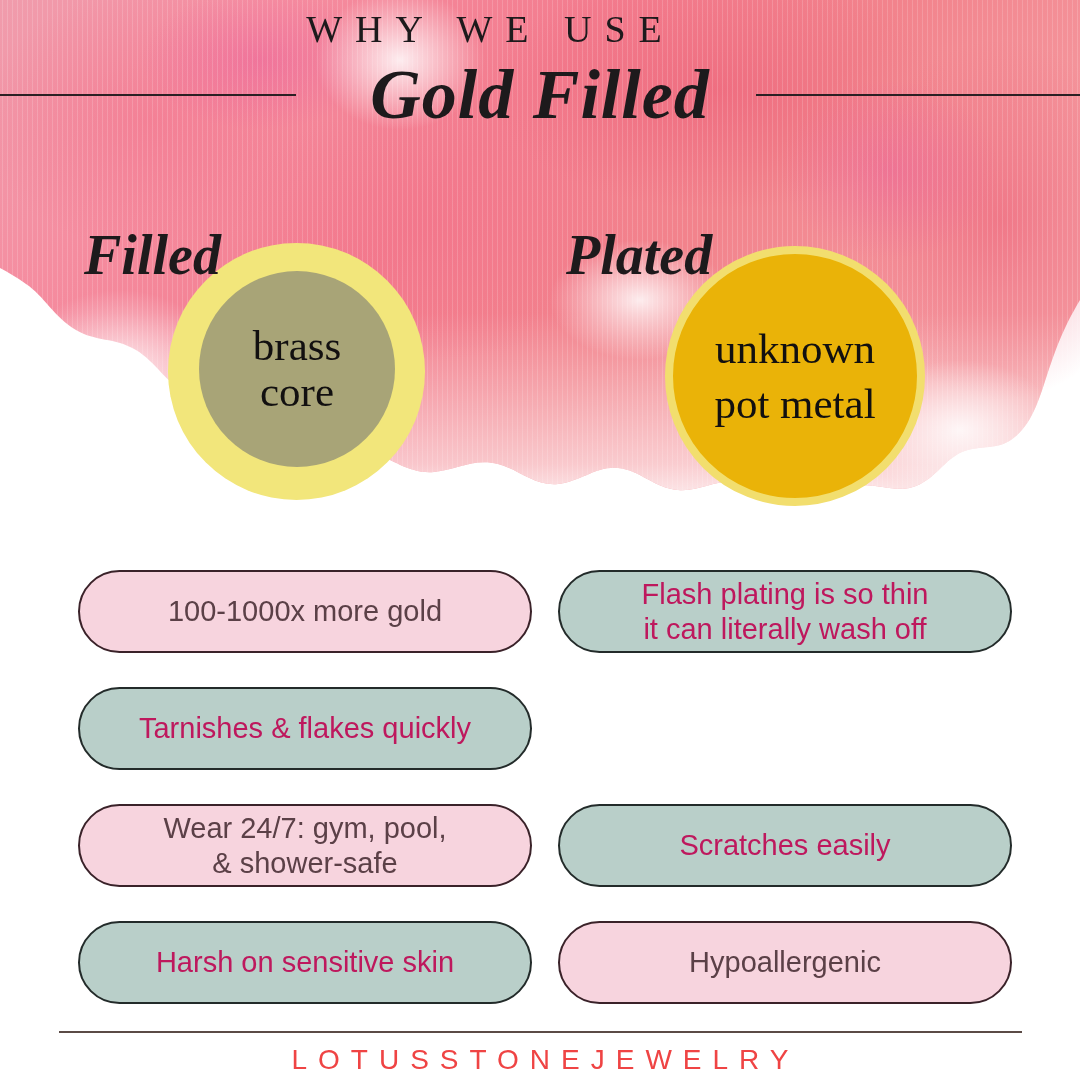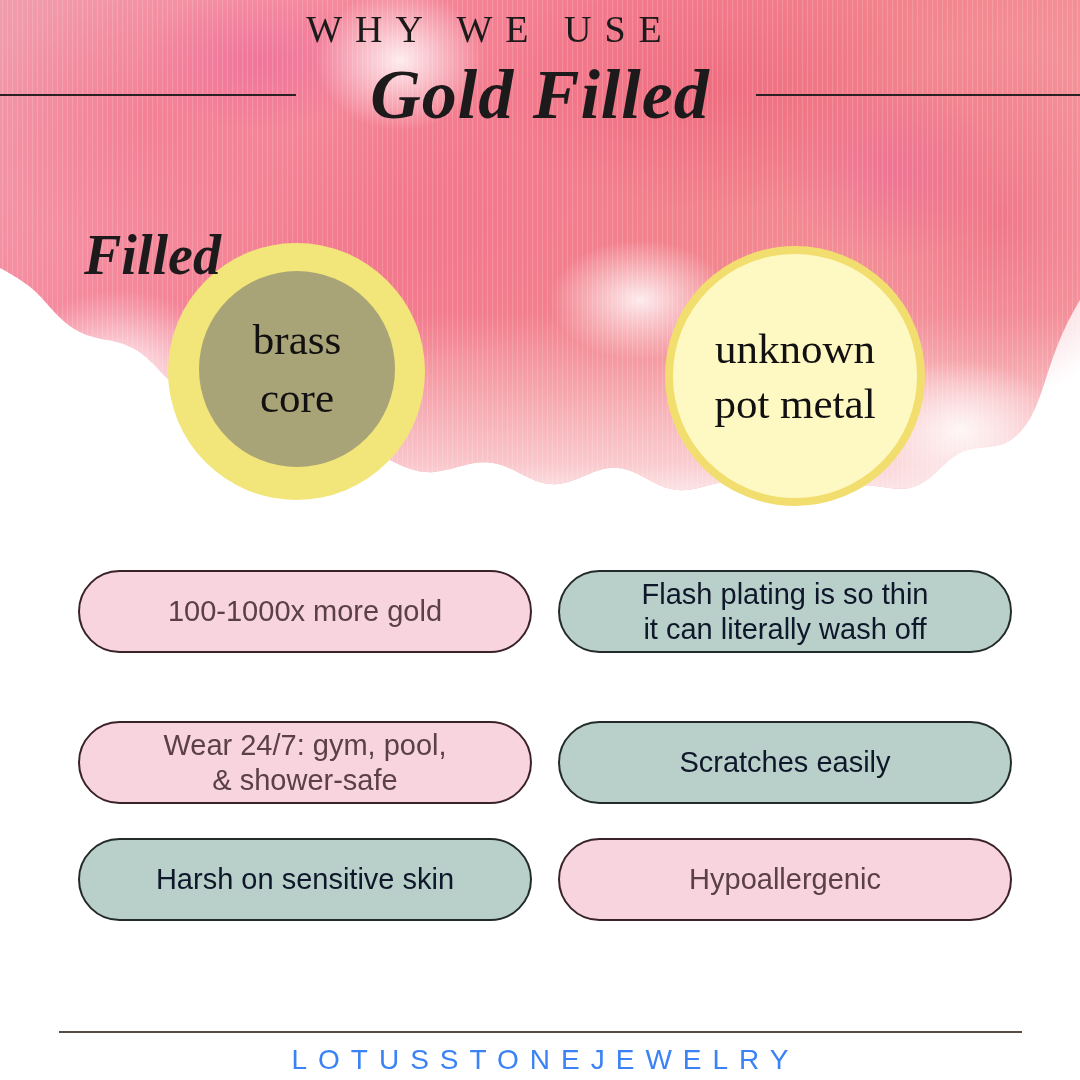--- a/index.html
+++ b/index.html
@@ -118,33 +118,33 @@
     width: 196px; height: 196px;
     border-radius: 50%;
     background: #A8A477;
     display: flex;
     align-items: center;
     justify-content: center;
   }
   #circle-filled-core-text {
     font-family: "Liberation Serif", serif;
     font-size: 43px;
-    line-height: 58px;
+    line-height: 46px;
     color: #121010;
     text-align: center;
     white-space: pre-line;
   }
 
   
   #circle-plated {
     position: absolute;
     left: 665px; top: 246px;
     width: 244px; height: 244px;
     border-radius: 50%;
-    background: #fef9c3;
+    background: #eab308;
     border: 8px solid #F2DE6E;
     z-index: 2;
     display: flex;
     align-items: center;
     justify-content: center;
   }
   #circle-plated-text {
     font-family: "Liberation Serif", serif;
     font-size: 43px;
     line-height: 55px;
@@ -180,41 +180,41 @@
     padding: 0 18px;
   }
   .pill-pink {
     background: #F7D4DE;
     border: 2px solid #3A2229;
     color: #5b4047;
   }
   .pill-teal {
     background: #B9CFC9;
     border: 2px solid #232B2A;
-    color: #0f172a;
+    color: #be185d;
   }
 
   
   #footer-rule {
     position: absolute;
     left: 59px; top: 1031px;
     width: 963px; height: 2px;
     background: #5b4b46;
   }
   #footer-brand {
     position: absolute;
     left: 0; top: 1043px;
     width: 1080px;
     text-align: center;
     font-family: "Liberation Sans", sans-serif;
     font-size: 28px;
     font-weight: 400;
     letter-spacing: 11px;
     text-indent: 11px;
-    color: #3b82f6;
+    color: #ef4444;
     line-height: 34px;
     white-space: nowrap;
   }
 </style>
 </head>
 <body>
 
 <div id="canvas">
 
   <div id="watercolor">
@@ -319,35 +319,37 @@
 
   <div id="label-filled" class="col-label">Filled</div>
 
   <div id="circle-filled-outer">
     <div id="circle-filled-core">
       <span id="circle-filled-core-text">brass
 core</span>
     </div>
   </div>
 
+  <div id="label-plated" class="col-label">Plated</div>
 
   <div id="circle-plated">
     <span id="circle-plated-text">unknown
 pot metal</span>
   </div>
 
   <div id="pill-grid">
 
     <div class="pill-row">
       <div class="pill pill-pink">100-1000x more gold</div>
       <div class="pill pill-teal">Flash plating is so thin
 it can literally wash off</div>
     </div>
 
     <div class="pill-row">
+      <div class="pill pill-teal">Tarnishes &amp; flakes quickly</div>
     </div>
 
     <div class="pill-row">
       <div class="pill pill-pink">Wear 24/7: gym, pool,
 &amp; shower-safe</div>
       <div class="pill pill-teal">Scratches easily</div>
     </div>
 
     <div class="pill-row">
       <div class="pill pill-teal">Harsh on sensitive skin</div>

